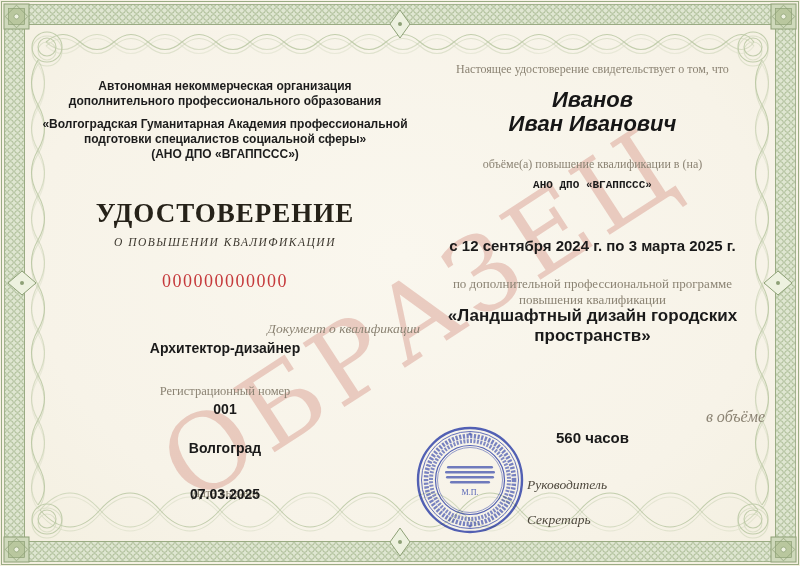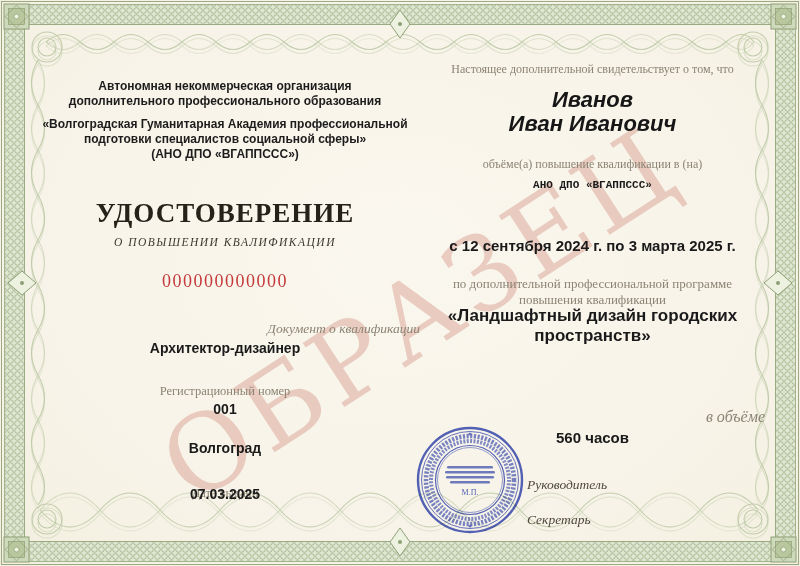--- a/index.html
+++ b/index.html
@@ -146,21 +146,21 @@
   <div class="abs ctr lcol content val" style="top:340px">Архитектор-дизайнер</div>
 
   <div class="abs ctr lcol content lbl" style="top:384px">Регистрационный номер</div>
   <div class="abs ctr lcol content val" style="top:401px">001</div>
 
   <div class="abs ctr lcol content val" style="top:440px">Волгоград</div>
 
   <div class="abs ctr lcol content lbl" style="top:486px">Дата выдачи</div>
   <div class="abs ctr lcol content val" style="top:486px">07.03.2025</div>
 
-  <div class="abs ctr rcol content lbl" style="top:62px;font-size:12px">Настоящее дополнительной свидетельствует о том, что</div>
+  <div class="abs ctr rcol content lbl" style="top:62px;font-size:12px">Настоящее удостоверение свидетельствует о том, что</div>
   <div class="abs ctr rcol content name" style="top:88px">Иванов</div>
   <div class="abs ctr rcol content name" style="top:112px">Иван Иванович</div>
 
   <div class="abs ctr rcol content lbl" style="top:157px;font-size:12px">объёме(а) повышение квалификации в (на)</div>
   <div class="abs ctr rcol content val val-org" style="top:179px">АНО ДПО «ВГАППССС»</div>
 
   <div class="abs ctr rcol content val val-lg" style="top:237px">с 12 сентября 2024 г. по 3 марта 2025 г.</div>
 
   <div class="abs ctr rcol content lbl" style="top:276px;font-size:13px">по дополнительной профессиональной программе повышения квалификации</div>
   <div class="abs ctr rcol content val" style="top:306px;font-size:17px">«Ландшафтный дизайн городских пространств»</div>

